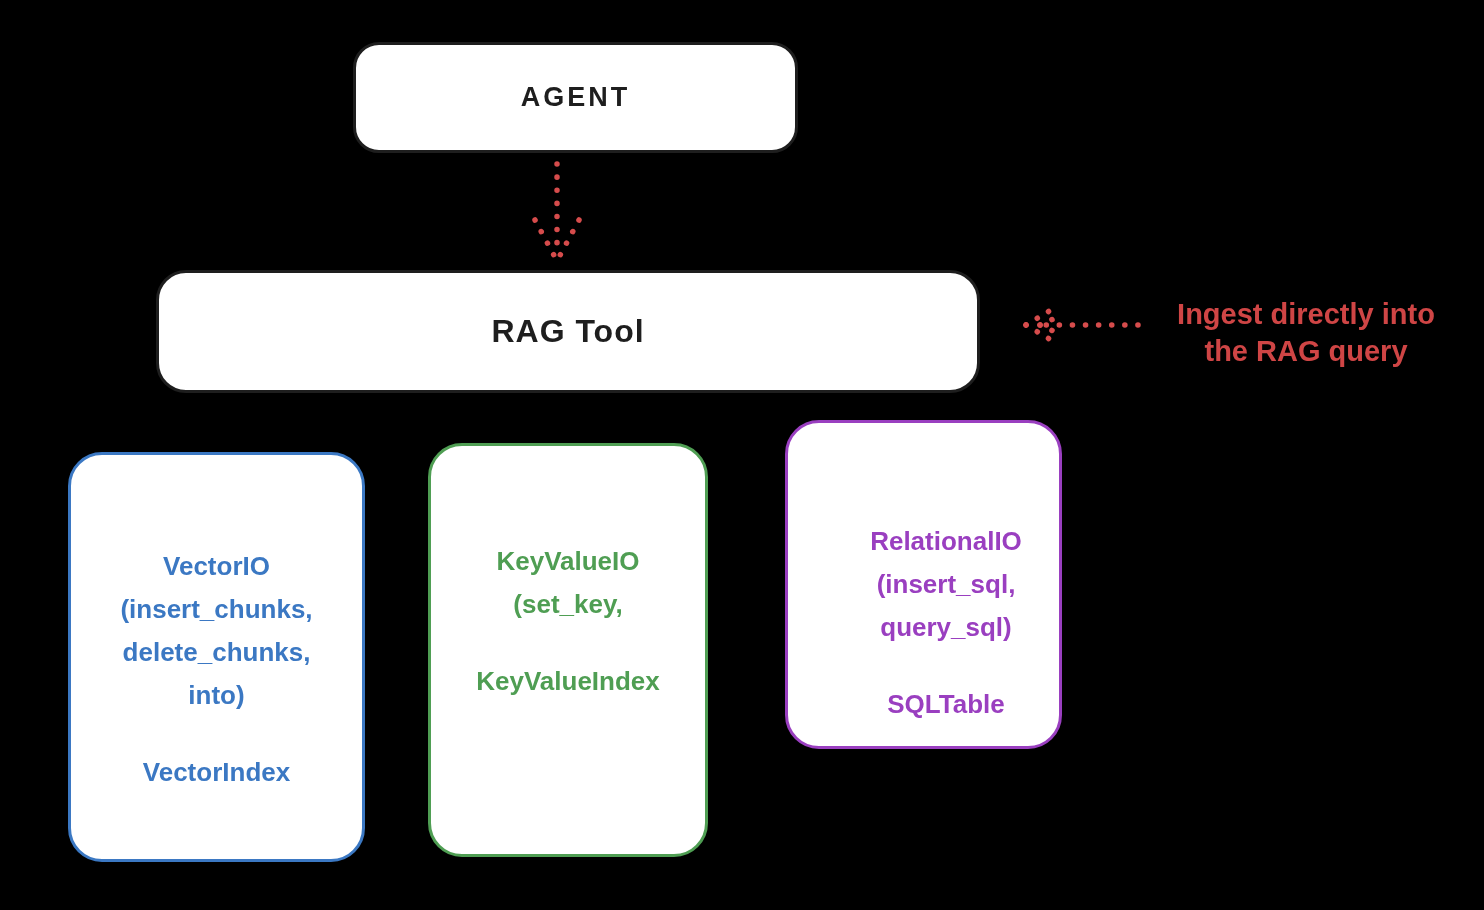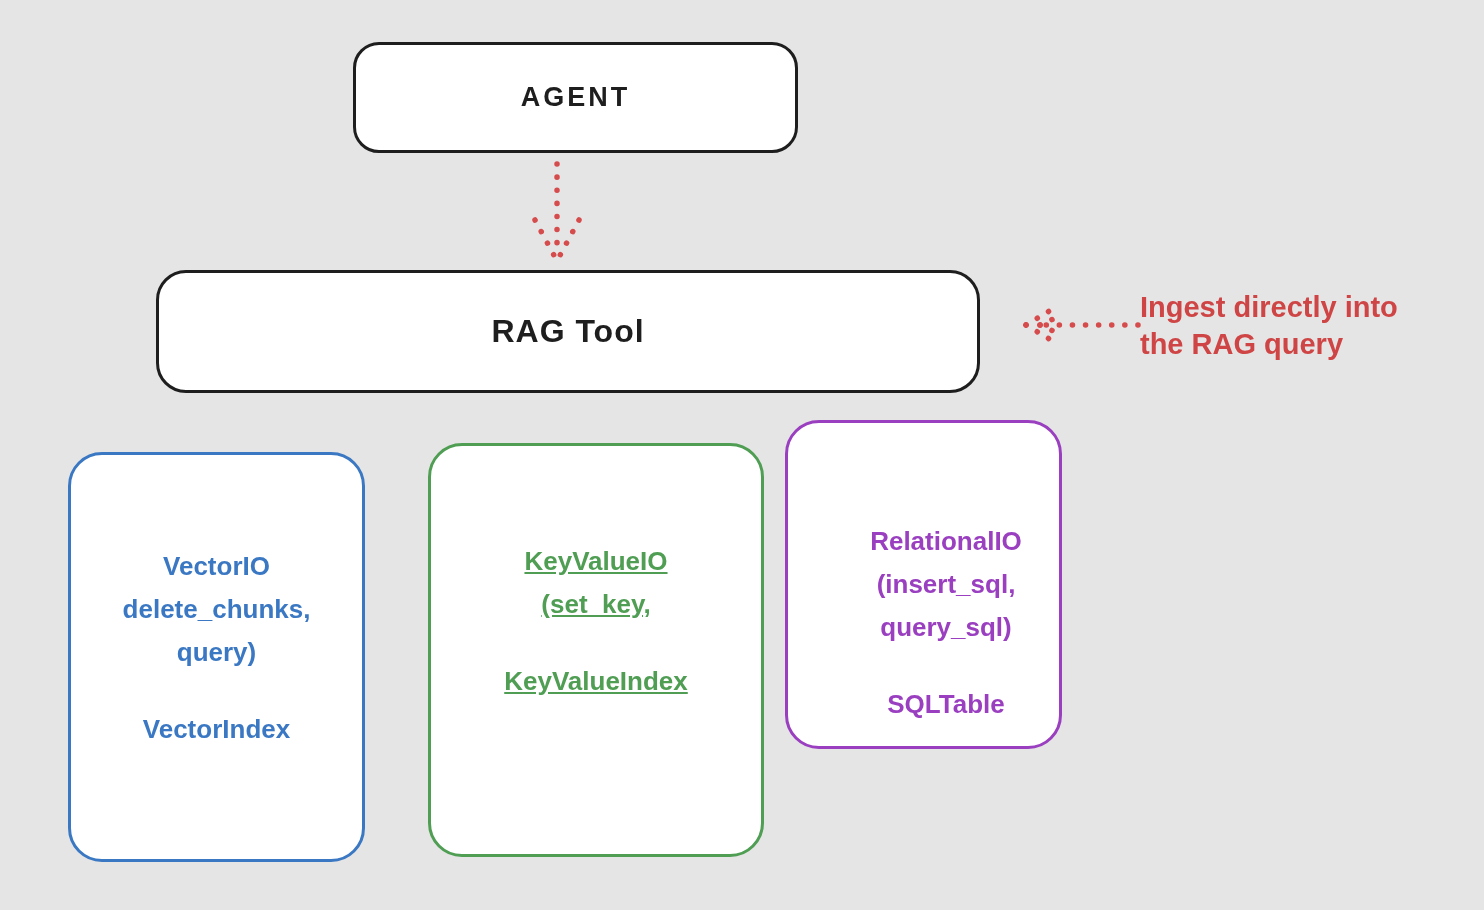--- a/index.html
+++ b/index.html
@@ -7,21 +7,21 @@
     padding: 0;
     background: #ffffff;
   }
   body {
     font-family: "Liberation Sans", "DejaVu Sans", sans-serif;
   }
   .canvas {
     position: relative;
     width: 1484px;
     height: 910px;
-    background: #e5e5e5;
+    background: #000000;
     overflow: hidden;
   }
   .sketch-box {
     position: absolute;
     box-sizing: border-box;
     border: 3.5px solid #1e1e1e;
     border-radius: 28px;
     background: #ffffff;
     display: flex;
     align-items: center;
@@ -60,23 +60,23 @@
     left: 527px;
     top: 160px;
   }
   .arrow-left {
     left: 1016px;
     top: 298px;
   }
   .annotation-text {
     position: absolute;
     left: 1140px;
-    top: 289px;
+    top: 296px;
     width: 332px;
-    text-align: left;
+    text-align: center;
     font-size: 29px;
     font-weight: 700;
     line-height: 37px;
     color: #cf4545;
   }
   .backend-box {
     position: absolute;
     box-sizing: border-box;
     border: 3.5px solid;
     border-radius: 34px;
@@ -89,24 +89,23 @@
   .backend-vector {
     left: 68px;
     top: 452px;
     width: 297px;
     height: 410px;
     padding-top: 90px;
   }
   .backend-keyvalue {
     left: 428px;
     top: 443px;
-    width: 336px;
+    width: 280px;
     height: 414px;
     padding-top: 94px;
-    text-decoration: underline;
   }
   .backend-relational {
     left: 785px;
     top: 420px;
     width: 277px;
     height: 329px;
     padding-top: 97px;
     padding-left: 45px;
   }
   .backend-gap {
@@ -144,22 +143,23 @@
     </g>
   </svg>
 
   <div class="annotation-text" style="color: rgb(207, 69, 69);">
     <div>Ingest directly into</div>
     <div>the RAG query</div>
   </div>
 
   <div class="backend-box backend-vector" style="border-color: rgb(59, 120, 195); color: rgb(59, 120, 195);">
     <div>VectorIO</div>
+    <div>(insert_chunks,</div>
     <div>delete_chunks,</div>
-    <div>query)</div>
+    <div>into)</div>
     <div class="backend-gap"></div>
     <div>VectorIndex</div>
   </div>
 
   <div class="backend-box backend-keyvalue" style="border-color: rgb(79, 158, 83); color: rgb(79, 158, 83);">
     <div>KeyValueIO</div>
     <div>(set_key,</div>
     <div class="backend-gap"></div>
     <div>KeyValueIndex</div>
   </div>

